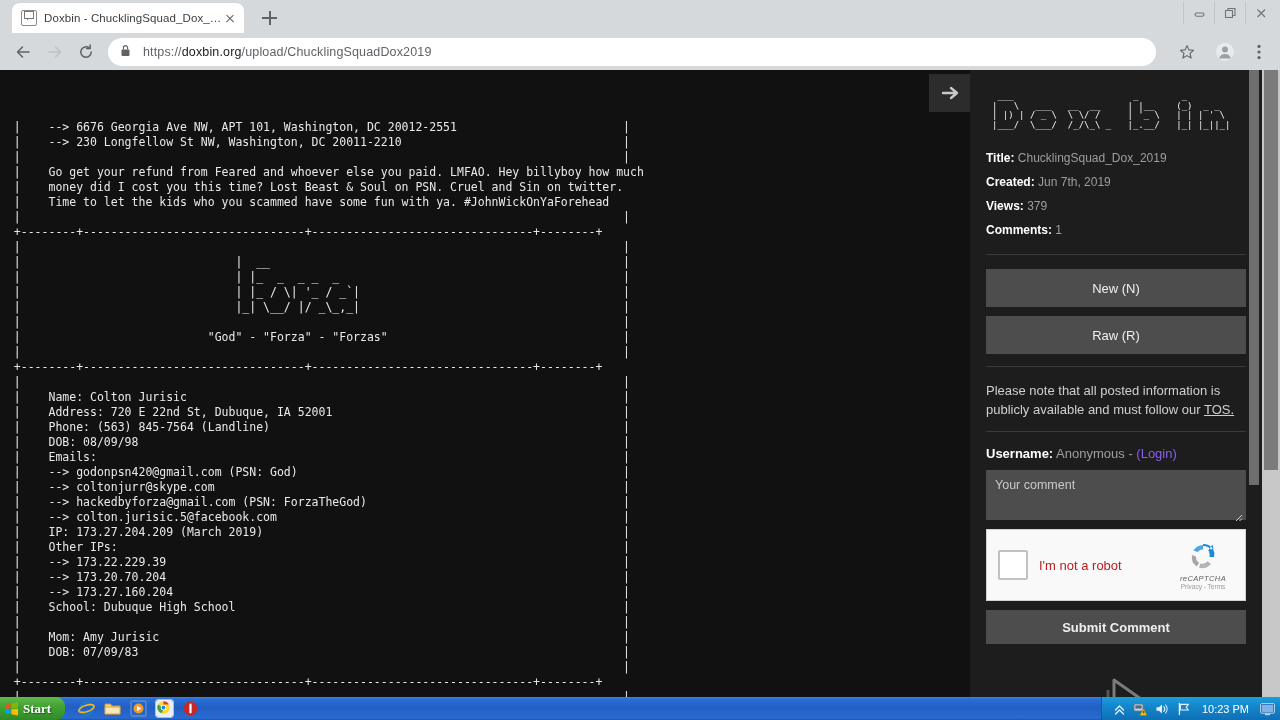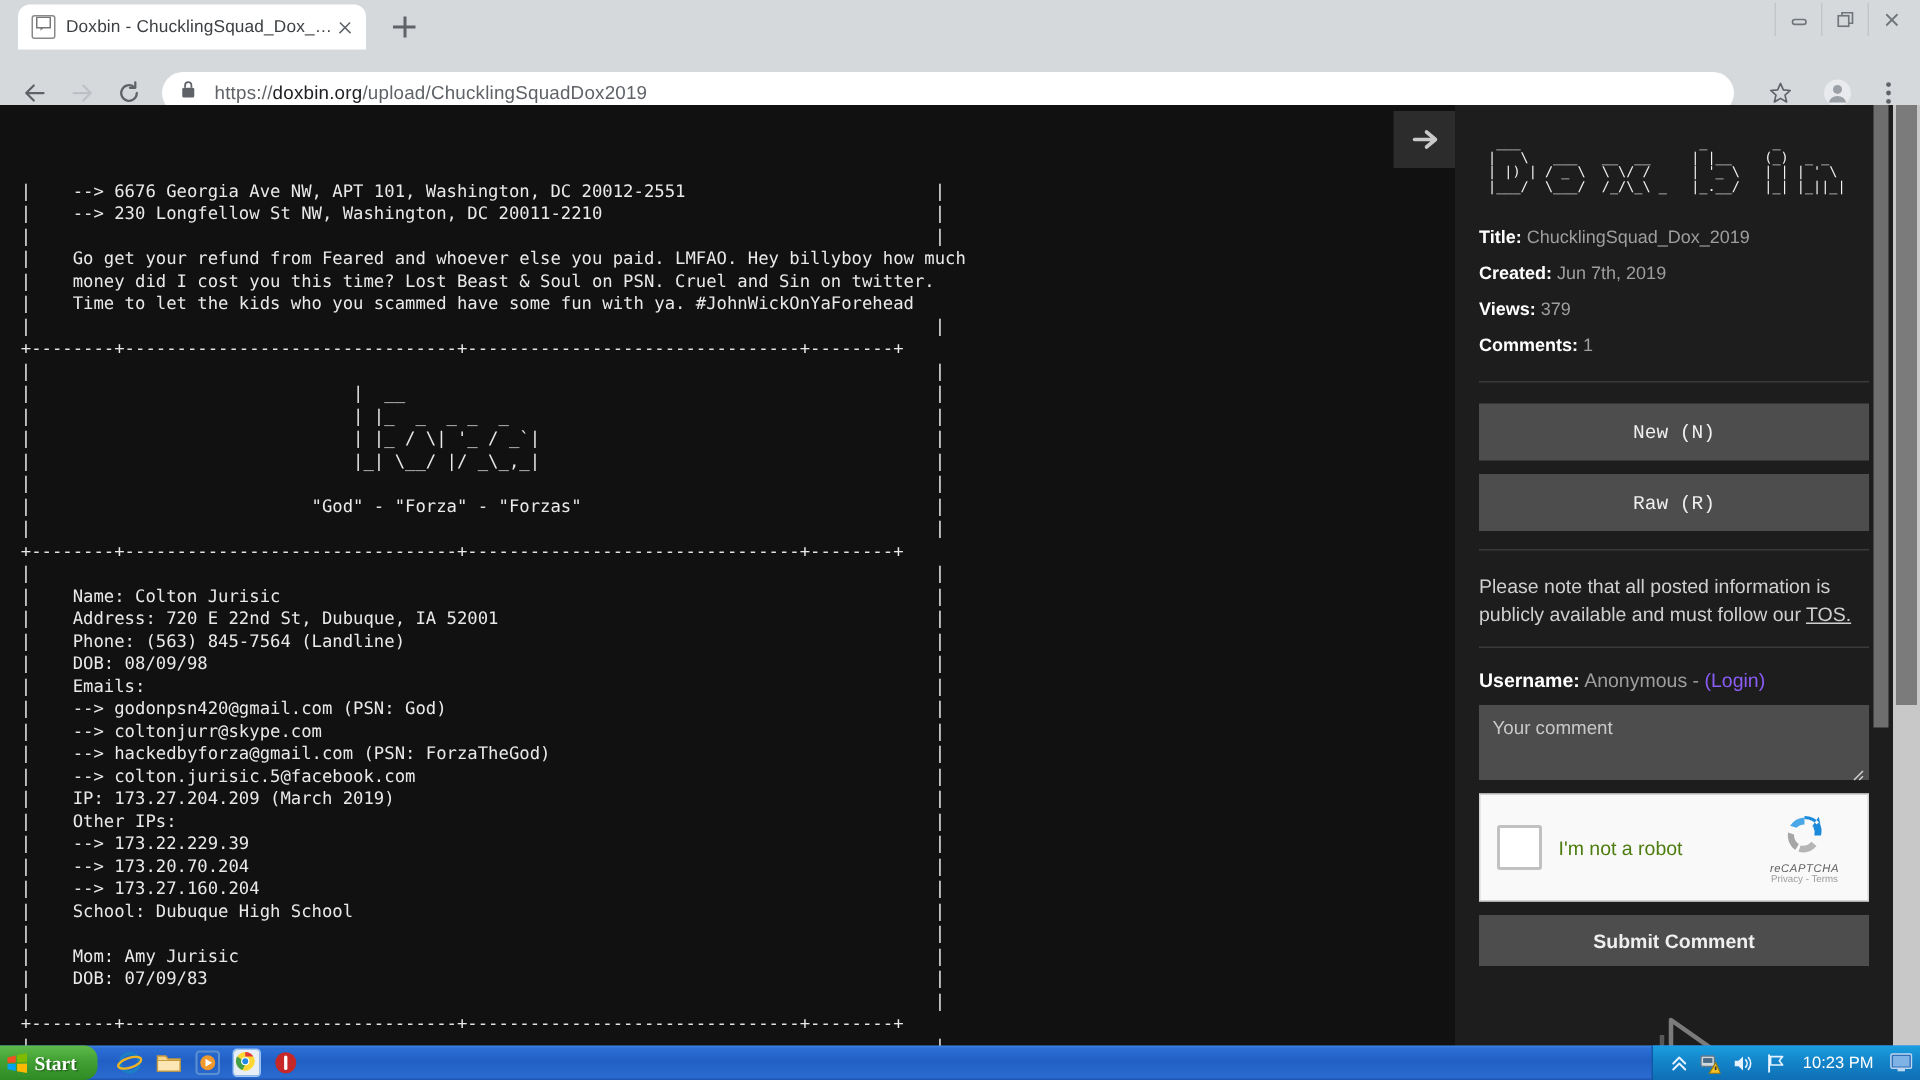--- a/index.html
+++ b/index.html
@@ -37,21 +37,21 @@
   .newtab{position:absolute;left:258px;top:7px;width:24px;height:22px;cursor:pointer;}
   .newtab:before,.newtab:after{content:"";position:absolute;background:#5f6368;}
   .newtab:before{left:11px;top:4px;width:1.6px;height:14px;}
   .newtab:after{left:4px;top:10.2px;width:15px;height:1.6px;}
 
   .winbtns{position:absolute;right:4px;top:2px;display:flex;gap:0;}
   .winbtn{width:30px;height:22px;display:flex;align-items:center;justify-content:center;
           color:#5f6368;font-size:11px;cursor:pointer;border-left:1px solid #c3c6c9;}
   .winbtn svg{display:block;}
 
-  .toolbar{position:absolute;left:0;top:43px;width:1280px;height:37px;background:#d6d9dc;}
+  .toolbar{position:absolute;left:0;top:33px;width:1280px;height:37px;background:#d6d9dc;}
   .navbtn{position:absolute;top:6px;width:26px;height:26px;display:flex;align-items:center;
           justify-content:center;cursor:pointer;color:#5f6368;}
   .nav-back{left:10px;} .nav-fwd{left:42px;} .nav-reload{left:73px;}
   .nav-fwd{color:#bdc1c6;}
   .omnibox{
     position:absolute;left:108px;top:5px;width:1048px;height:28px;background:#fff;
     border-radius:14px;display:flex;align-items:center;padding:0 12px;box-sizing:border-box;
   }
   .lock{flex:0 0 14px;margin-right:9px;}
   .urltext{font-size:12.5px;color:#202124;white-space:nowrap;letter-spacing:0.15px;}
@@ -86,40 +86,40 @@
   .logo{
     color:#f2f2f2;font-family:"DejaVu Sans Mono","Liberation Mono",monospace;
     font-size:9px;line-height:9.5px;white-space:pre;margin:22px 0 16px 6px;letter-spacing:0px;
   }
   .meta{font-size:12px;line-height:24px;color:#9e9e9e;}
   .meta b{color:#fff;font-weight:bold;}
   .hr{height:1px;background:#3a3a3a;margin:12px 0 14px 0;}
   .btn{
     display:block;width:100%;height:38px;line-height:38px;text-align:center;
     background:#4d4d4d;color:#efefef;font-size:13px;margin-bottom:9px;cursor:pointer;
-    border:0;box-sizing:border-box;font-family:Liberation Mono, monospace;
+    border:0;box-sizing:border-box;font-family:Liberation Sans, sans-serif;
   }
   .notice{font-size:13px;line-height:19px;color:#cfcfcf;margin:2px 0 0 0;}
   .notice a{color:#cfcfcf;text-decoration:underline;}
   .userline{font-size:13px;color:#9e9e9e;margin-bottom:9px;}
   .userline b{color:#fff;}
   .userline a{color:#8b5cf6;text-decoration:none;}
   .commentbox{
     width:100%;height:50px;background:#4d4d4d;border:0;color:#cfcfcf;
     font-size:12.5px;font-family:"Liberation Sans",sans-serif;padding:8px 9px;
     box-sizing:border-box;resize:none;outline:none;display:block;
   }
   .commentbox::placeholder{color:#c9c9c9;}
   .resize-grip{position:absolute;right:17px;top:0;width:12px;height:12px;pointer-events:none;}
   .captcha{
     width:100%;height:72px;background:#f9f9f9;border:1px solid #d3d3d3;box-sizing:border-box;
     margin-top:9px;display:flex;align-items:center;padding:0 11px;position:relative;
   }
   .cap-check{width:26px;height:26px;background:#fff;border:2px solid #c1c1c1;border-radius:2px;flex:0 0 26px;cursor:pointer;}
-  .cap-label{font-size:13px;color:#4d7c0f;margin-left:11px;flex:1;font-family:"Liberation Sans",sans-serif;}
+  .cap-label{font-size:13px;color:#b91c1c;margin-left:11px;flex:1;font-family:"Liberation Sans",sans-serif;}
   .cap-brand{text-align:center;width:62px;flex:0 0 62px;}
   .cap-logo{width:32px;height:32px;margin:0 auto 1px auto;}
   .cap-name{font-size:7.5px;color:#5f5f5f;letter-spacing:0.4px;font-style:italic;}
   .cap-terms{font-size:6.5px;color:#9b9b9b;}
   .submitbtn{
     display:block;width:100%;height:34px;background:#4d4d4d;color:#efefef;
     font-size:13px;border:0;margin-top:9px;cursor:pointer;
     font-family:"Liberation Sans",sans-serif;
     font-weight:bold;
   }

